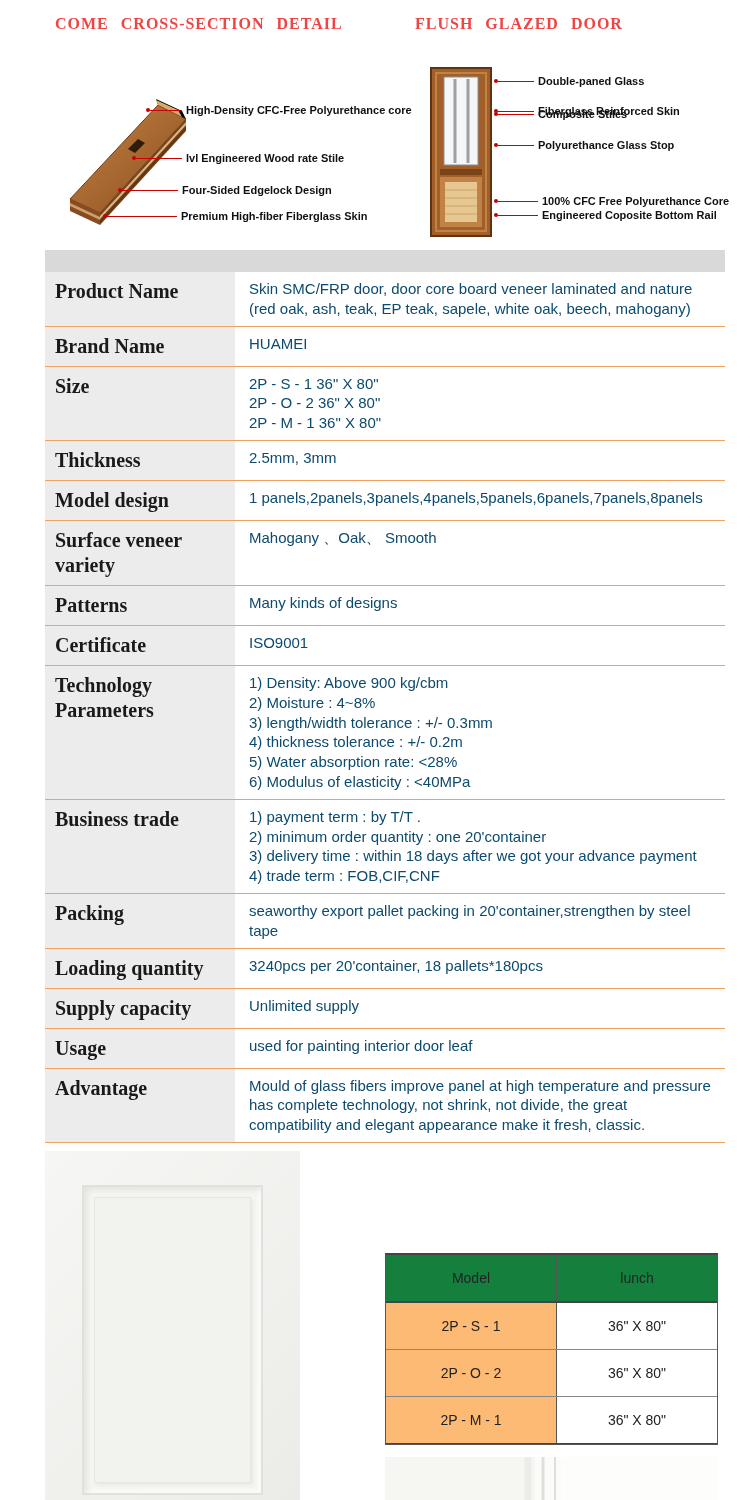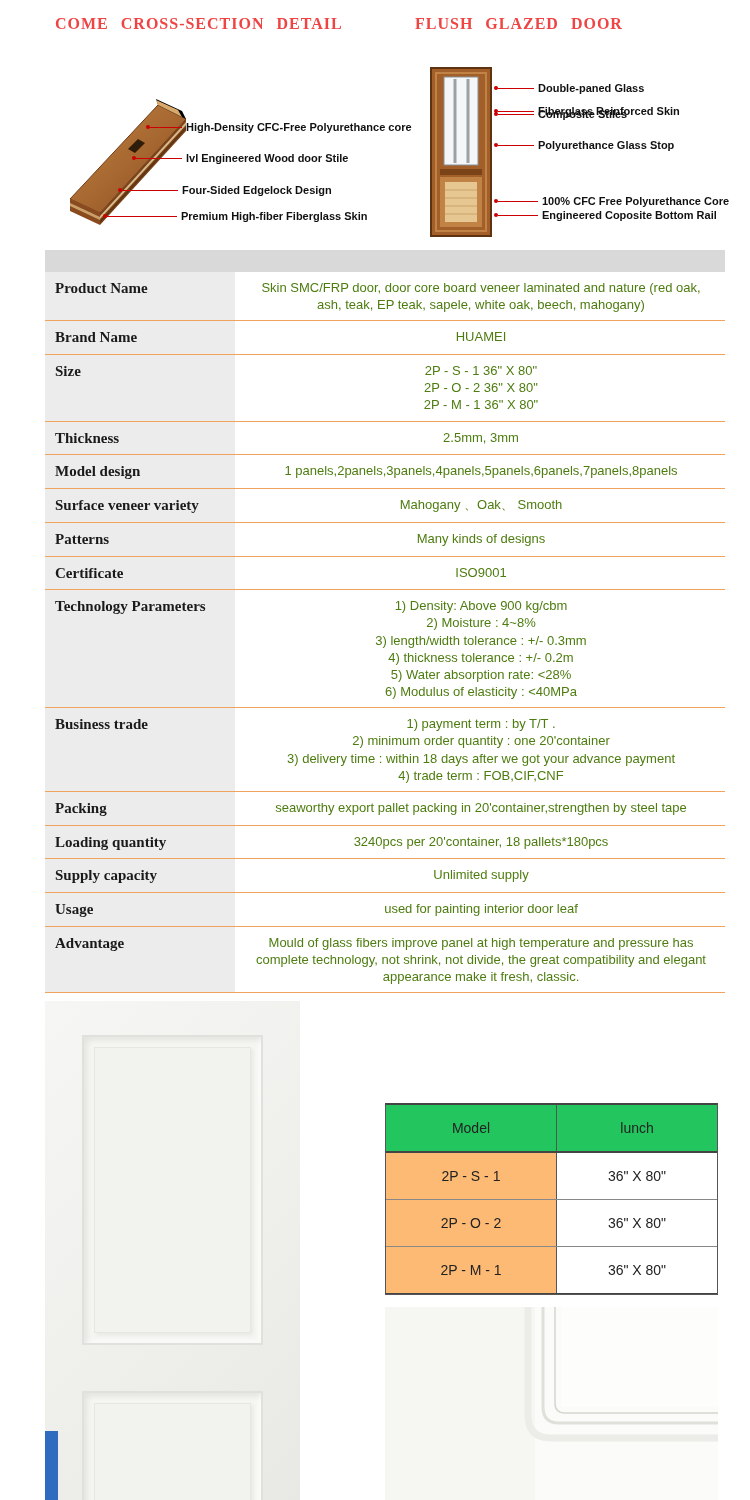--- a/index.html
+++ b/index.html
@@ -31,25 +31,25 @@
   .callout .txt {
     margin-left:4px; font-size:11px; font-weight:bold; color:#111; white-space:nowrap;
   }
 
   
   .content { width:680px; margin:6px 0 0 45px; }
   .top-band { height:22px; background:#d9d9d9; }
   .spec-row { display:flex; border-bottom:1px solid #f1a35e; background:#fff; }
   .spec-label {
     flex:0 0 192px; background:#ececec; padding:7px 10px;
-    font-family:"Liberation Serif", serif; font-weight:bold; font-size:15px;
+    font-family:"Liberation Serif", serif; font-weight:bold; font-size:20px;
     line-height:1.25; color:#1a1a1a; border-right:2px solid #fff;
   }
   .spec-value {
-    flex:1; padding:7px 12px; font-size:13px; line-height:1.32; color:#4d7c0f;text-align:center;
+    flex:1; padding:7px 12px; font-size:15px; line-height:1.32; color:#0c4a6e;
   }
   .pre { white-space:pre-line; }
 
   
   .bottom { display:flex; margin:8px 0 0 45px; }
 
   .door-photo-left {
     position:relative; width:255px; height:500px; overflow:hidden;
     background:linear-gradient(135deg,#f6f6f4 0%,#efefec 55%,#e8e8e5 100%);
   }
@@ -65,21 +65,21 @@
   }
   .panel-top { top:34px; height:310px; }
   .panel-bottom { top:390px; height:150px; }
   .blue-strip { position:absolute; left:0; bottom:0; width:13px; height:70px; background:#2f6bbf; }
 
   .right-col { margin-left:85px; width:333px; }
 
   .model-table { margin-top:102px; width:333px; border:1px solid #555; border-top:2px solid #444; }
   .mt-row { display:flex; height:47px; border-bottom:1px solid #888; }
   .mt-row:last-child { border-bottom:1px solid #444; }
-  .mt-header { height:48px; background:#22c55e; border-bottom:2px solid #444; }
+  .mt-header { height:48px; background:#15803d; border-bottom:2px solid #444; }
   .mt-c1, .mt-c2 {
     display:flex; align-items:center; justify-content:center;
     font-size:14px; color:#222;
   }
   .mt-c1 { flex:0 0 171px; border-right:1px solid #555; background:#fdba74; }
   .mt-header .mt-c1 { background:transparent; }
   .mt-c2 { flex:1; background:#fff; }
   .mt-header .mt-c2 { background:transparent; }
 
   .door-closeup { margin-top:12px; width:333px; height:195px; background:#fbfbf9; overflow:hidden; }
@@ -107,29 +107,29 @@
       <polygon points="42,144 128,50 128,62 42,156" fill="#7a4318"></polygon>
       <polygon points="42,147 128,53 128,56 42,150" fill="#d9b98c"></polygon>
       <polygon points="42,152 128,58 128,60 42,154" fill="#5c3210"></polygon>
       <polygon points="12,130 42,144 42,156 12,142" fill="#8a4a1f"></polygon>
       <polygon points="12,134 42,148 42,151 12,137" fill="#caa06a"></polygon>
       <polygon points="70,80 80,70 87,74 77,84" fill="#2f1c09"></polygon>
       <polygon points="100,36 128,50 124,42 98,30" fill="#d9a past"></polygon>
       <polygon points="100,36 124,48 120,41 98,31" fill="#d9a96b"></polygon>
     </svg>
 
-    <div class="callout" style="left:146px; top:83px;">
+    <div class="callout" style="left:146px; top:66px;">
       <span class="dot"></span>
       <span class="line" style="width:32px"></span>
       <span class="txt">High-Density CFC-Free Polyurethance core</span>
     </div>
     <div class="callout" style="left:132px; top:114px;">
       <span class="dot"></span>
       <span class="line" style="width:46px"></span>
-      <span class="txt">lvl Engineered Wood door Stile</span>
+      <span class="txt">lvl Engineered Wood rate Stile</span>
     </div>
     <div class="callout" style="left:118px; top:146px;">
       <span class="dot"></span>
       <span class="line" style="width:56px"></span>
       <span class="txt">Four-Sided Edgelock Design</span>
     </div>
     <div class="callout" style="left:103px; top:172px;">
       <span class="dot"></span>
       <span class="line" style="width:70px"></span>
       <span class="txt">Premium High-fiber Fiberglass Skin</span>
@@ -148,21 +148,21 @@
       <line x1="15" y1="131" x2="47" y2="131" stroke="#c9a468" stroke-width="1"></line>
       <line x1="15" y1="139" x2="47" y2="139" stroke="#c9a468" stroke-width="1"></line>
       <line x1="15" y1="147" x2="47" y2="147" stroke="#c9a468" stroke-width="1"></line>
     </svg>
 
     <div class="callout" style="left:494px; top:30px;margin-top:40px;">
       <span class="dot"></span>
       <span class="line" style="width:36px"></span>
       <span class="txt">Composite Stiles</span>
     </div>
-    <div class="callout" style="left:494px; top:44px;">
+    <div class="callout" style="left:494px; top:37px;">
       <span class="dot"></span>
       <span class="line" style="width:36px"></span>
       <span class="txt">Double-paned Glass</span>
     </div>
     <div class="callout" style="left:494px; top:67px;">
       <span class="dot"></span>
       <span class="line" style="width:36px"></span>
       <span class="txt">Fiberglass Reinforced Skin</span>
     </div>
     <div class="callout" style="left:494px; top:101px;">

